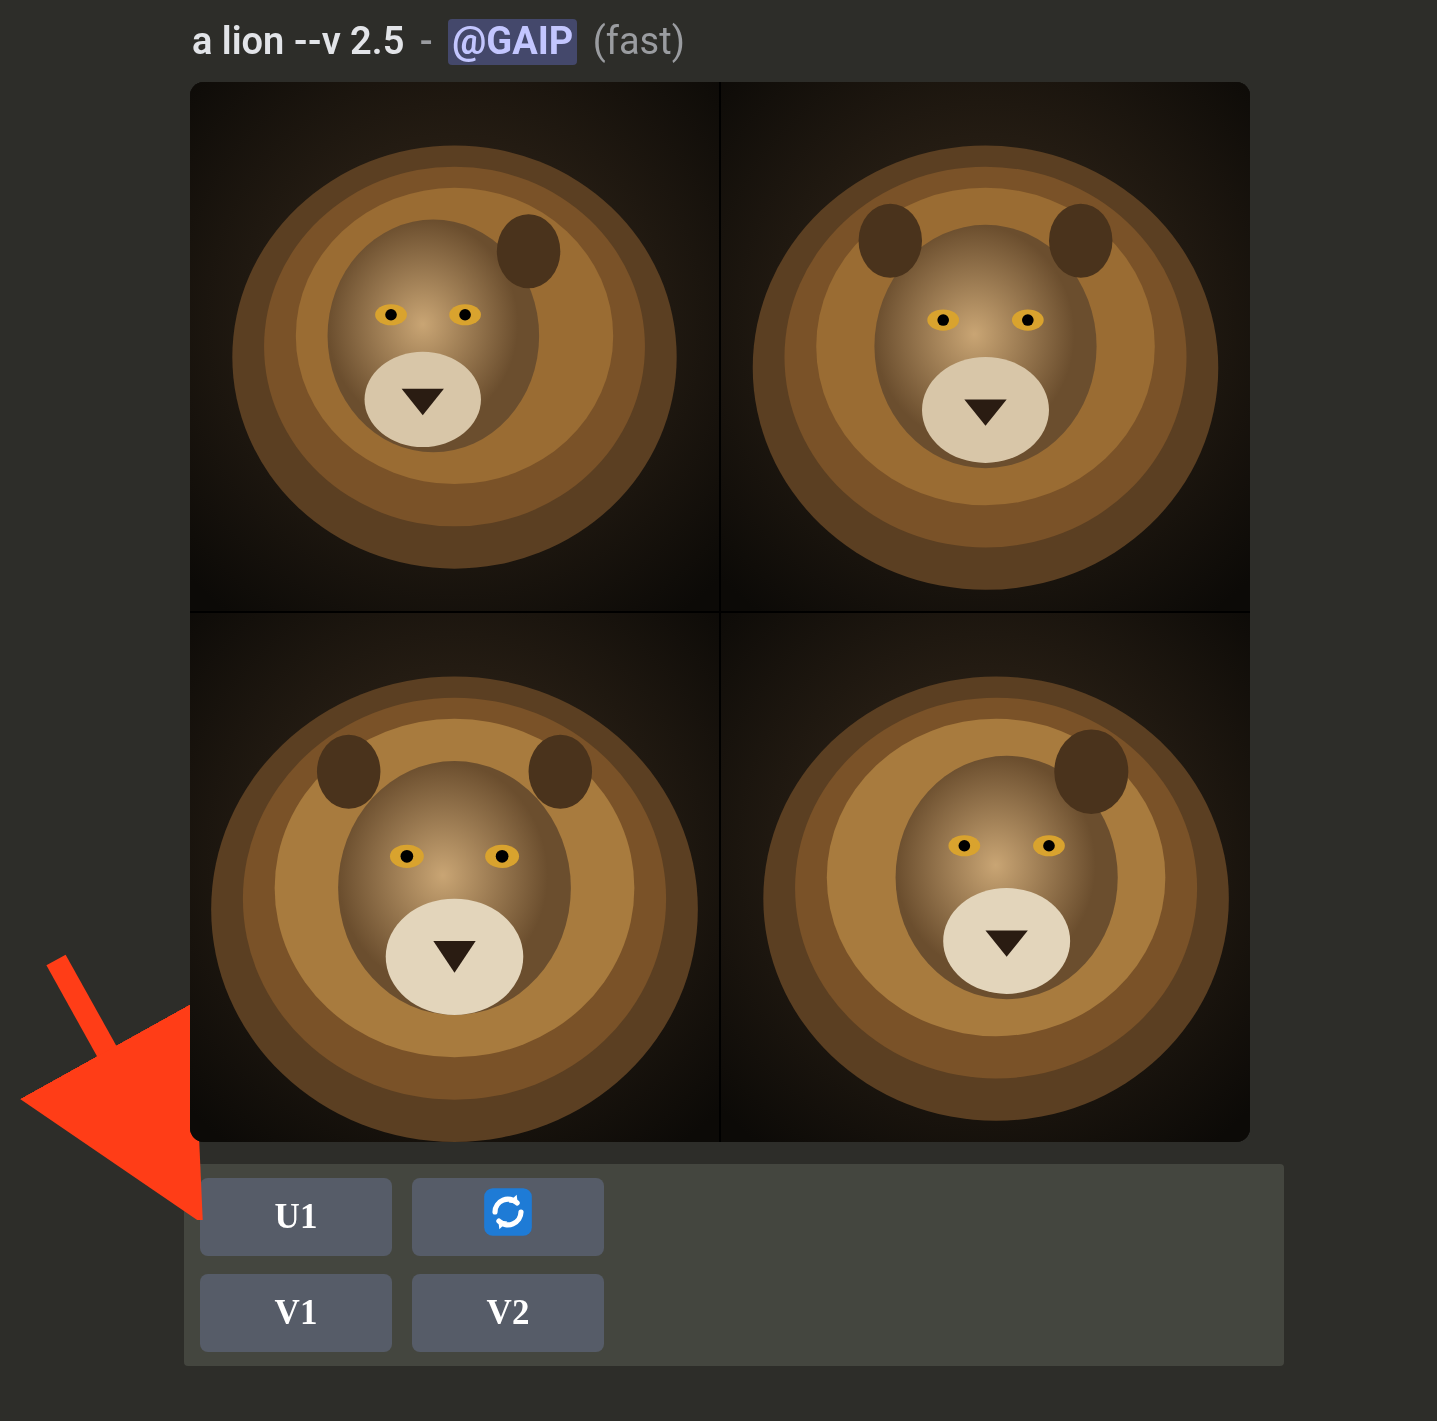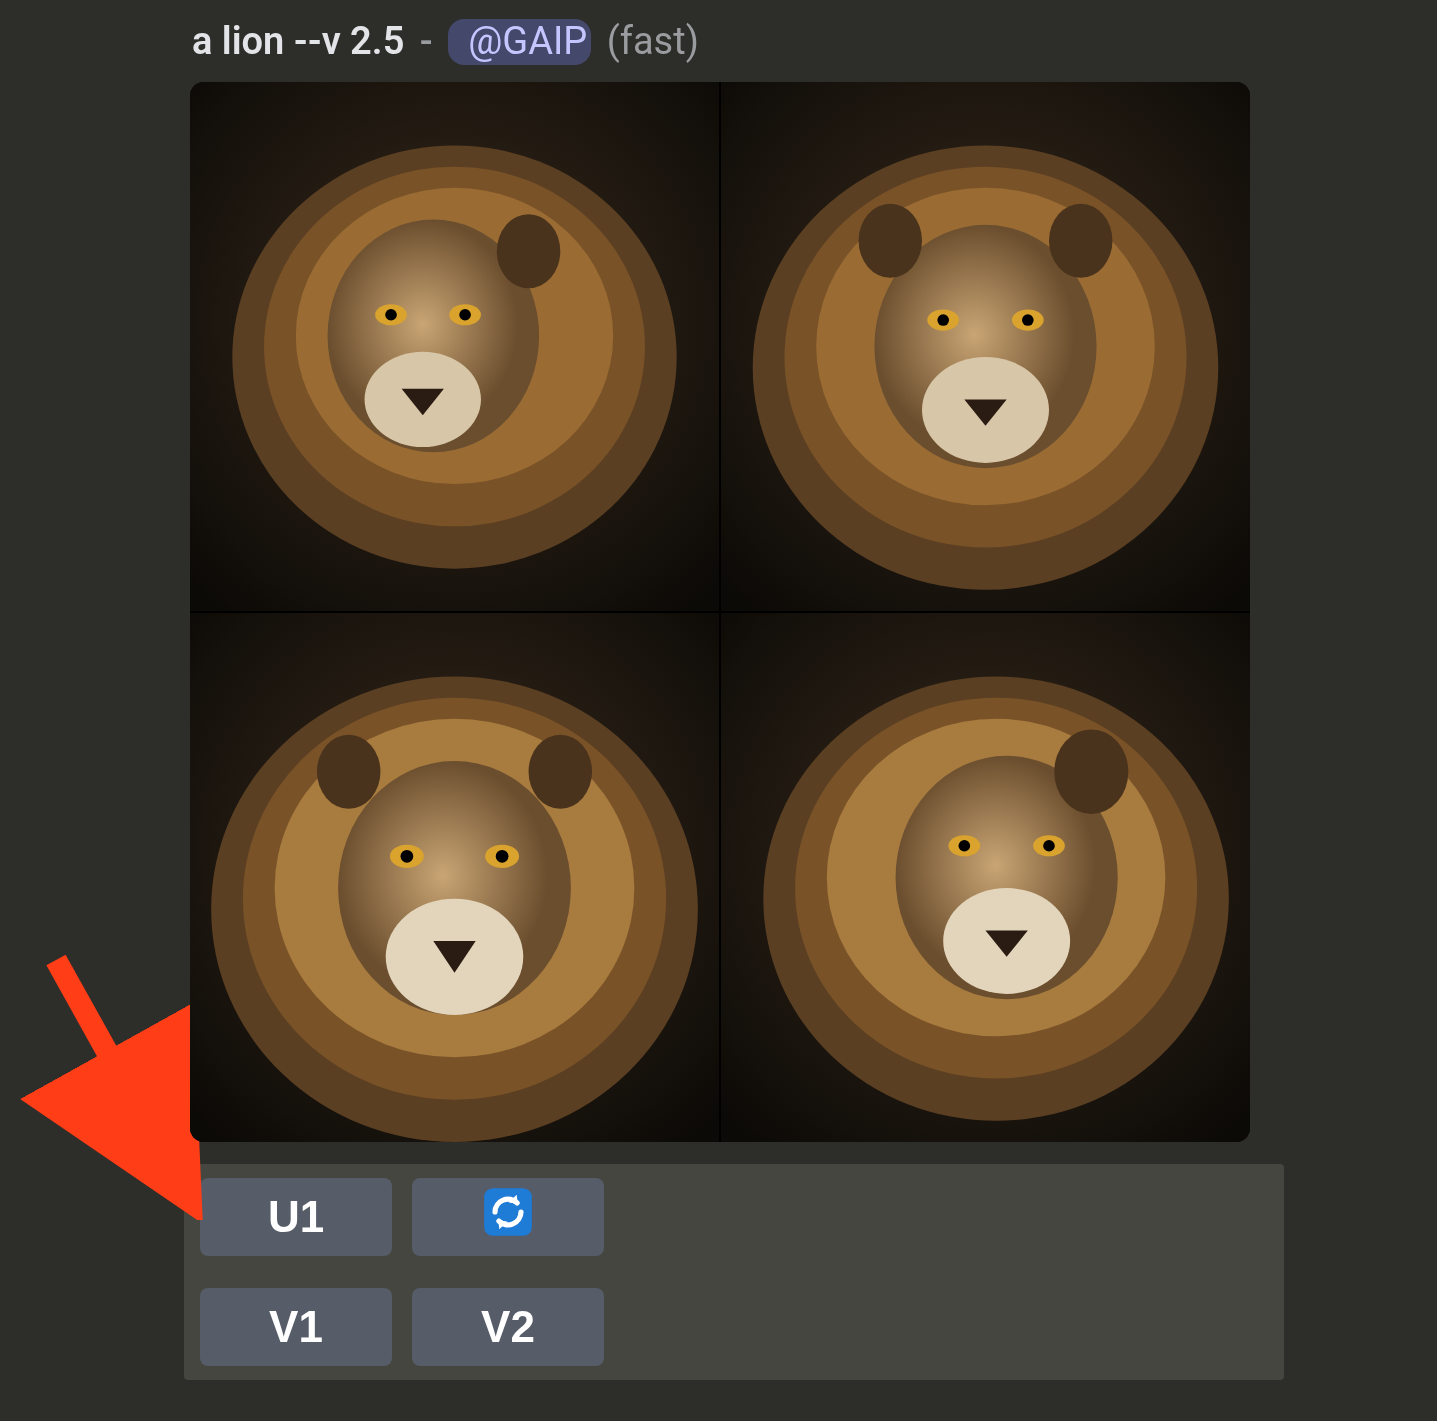--- a/index.html
+++ b/index.html
@@ -32,23 +32,23 @@
     font-size: 38px;
     font-weight: 600;
     line-height: 1.25;
     margin: 0 0 16px 2px;
   }
   .prompt-text { color: var(--text-strong); }
   .prompt-sep  { color: var(--text-dim); font-weight: 500; margin: 0 6px; }
   .mention {
     background: var(--mention-bg);
     color: var(--mention-fg);
-    border-radius: 16px;
-    padding: 0 4px 2px 20px;
-    font-weight: 400;
+    border-radius: 4px;
+    padding: 0 4px 2px 4px;
+    font-weight: 700;
   }
   .mode-tag { color: var(--text-dim); font-weight: 400; margin-left: 6px; }
 
   .image-grid {
     width: 1060px;
     height: 1060px;
     border-radius: 14px;
     overflow: hidden;
     display: grid;
     grid-template-columns: 1fr 1fr;
@@ -72,35 +72,35 @@
     background: var(--btn-row-bg);
     border-radius: 4px;
     padding: 14px 16px 14px 16px;
     width: 1100px;
     margin-left: -6px;
   }
   .button-row {
     display: flex;
     gap: 20px;
   }
-  .button-row + .button-row { margin-top: 32px; }
+  .button-row + .button-row { margin-top: 18px; }
   .mj-btn {
     background: var(--btn-bg);
     color: var(--btn-fg);
     border: none;
     border-radius: 8px;
-    font-size: 44px;
+    font-size: 35px;
     font-weight: 600;
     width: 192px;
     height: 78px;
     cursor: pointer;
     display: flex;
     align-items: center;
     justify-content: center;
-    font-family: Liberation Sans, sans-serif;
+    font-family: Liberation Serif, serif;
   }
   .refresh-icon svg { width: 52px; height: 52px; }
 
   .annotation-arrow {
     position: absolute;
     left: 16px;
     top: 940px;
     width: 200px;
     height: 280px;
     pointer-events: none;

